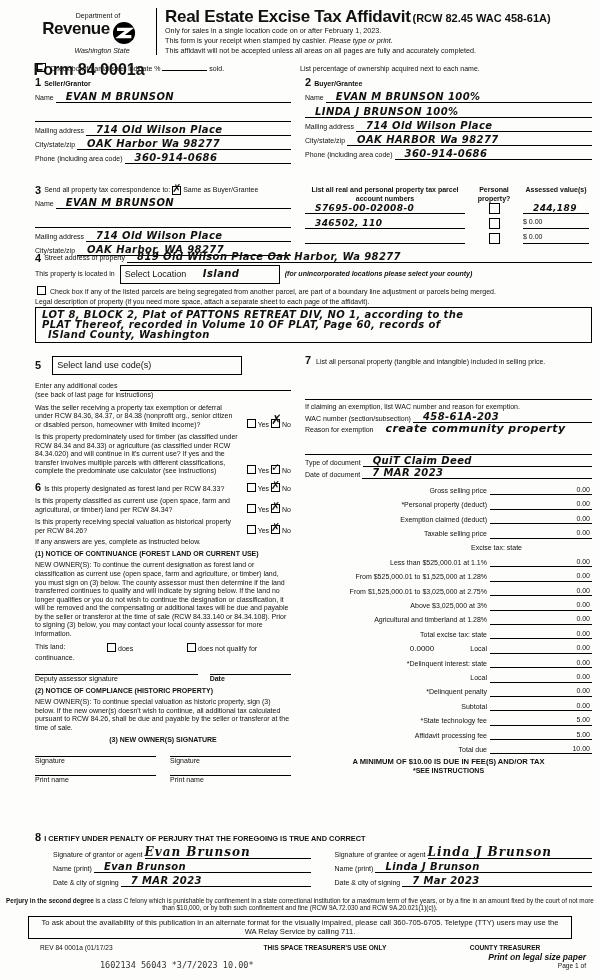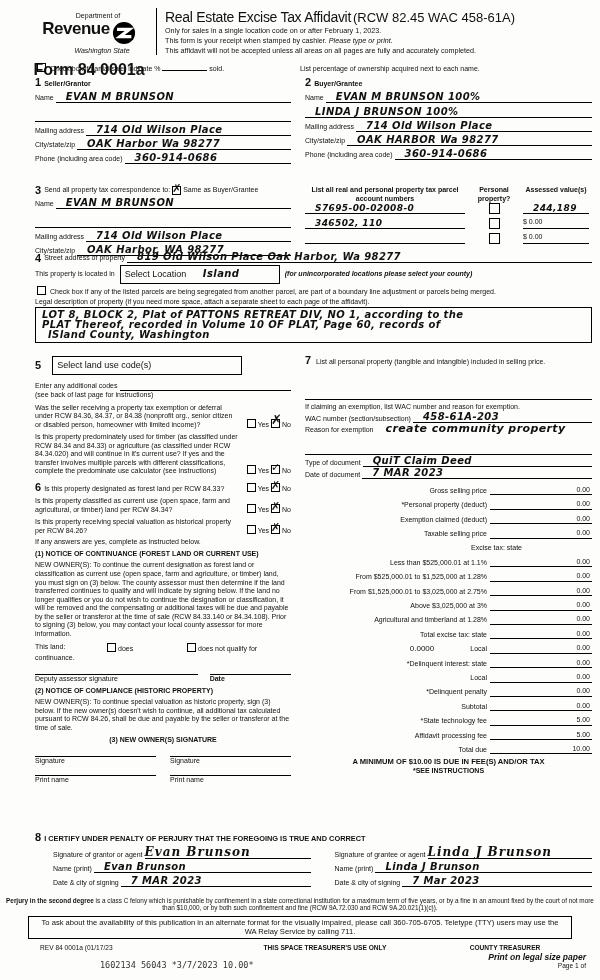--- a/index.html
+++ b/index.html
@@ -21,22 +21,22 @@
   .yn{white-space:nowrap;margin-left:3px;flex:none}
   
   #hdr{top:8px;left:30px;right:6px;display:flex;align-items:flex-start}
   .logo-block{width:118px;flex:none;text-align:center;padding-top:4px}
   .dept{font-size:7px;margin-left:18px}
   .agency-row{display:flex;justify-content:center}
   .agency{font-size:17px;font-weight:700;letter-spacing:-.5px;line-height:16px}
   .wastate{font-style:italic;font-size:7px;margin-left:26px}
   .formno{font-size:16px;font-weight:700;margin-top:4px}
   .title-block{border-left:1.5px solid #000;padding-left:8px;margin-left:8px}
-  .ftitle{font-size:14px;font-weight:400;line-height:18px;letter-spacing:-.3px}
-  .ftitle-ref{font-size:13px;font-weight:400}
+  .ftitle{font-size:17px;font-weight:700;line-height:18px;letter-spacing:-.3px}
+  .ftitle-ref{font-size:11px;font-weight:700}
   .hnote{font-size:7.2px;margin-top:1px}
   
   .phead{display:flex;font-weight:700;text-align:center}
   .prow{display:flex;align-items:flex-start;height:15px}
   .pc1{width:160px}.pc2{width:58px;text-align:center}.pc3{width:66px}
   .pline{border-bottom:1px solid #000;min-height:10px}
   
   .selbox{display:inline-block;border:1.5px solid #000;padding:3px 4px;font-size:9px;min-width:150px}
   
   .legalbox{border:1.5px solid #000;padding:2px 4px;margin-top:1px}

